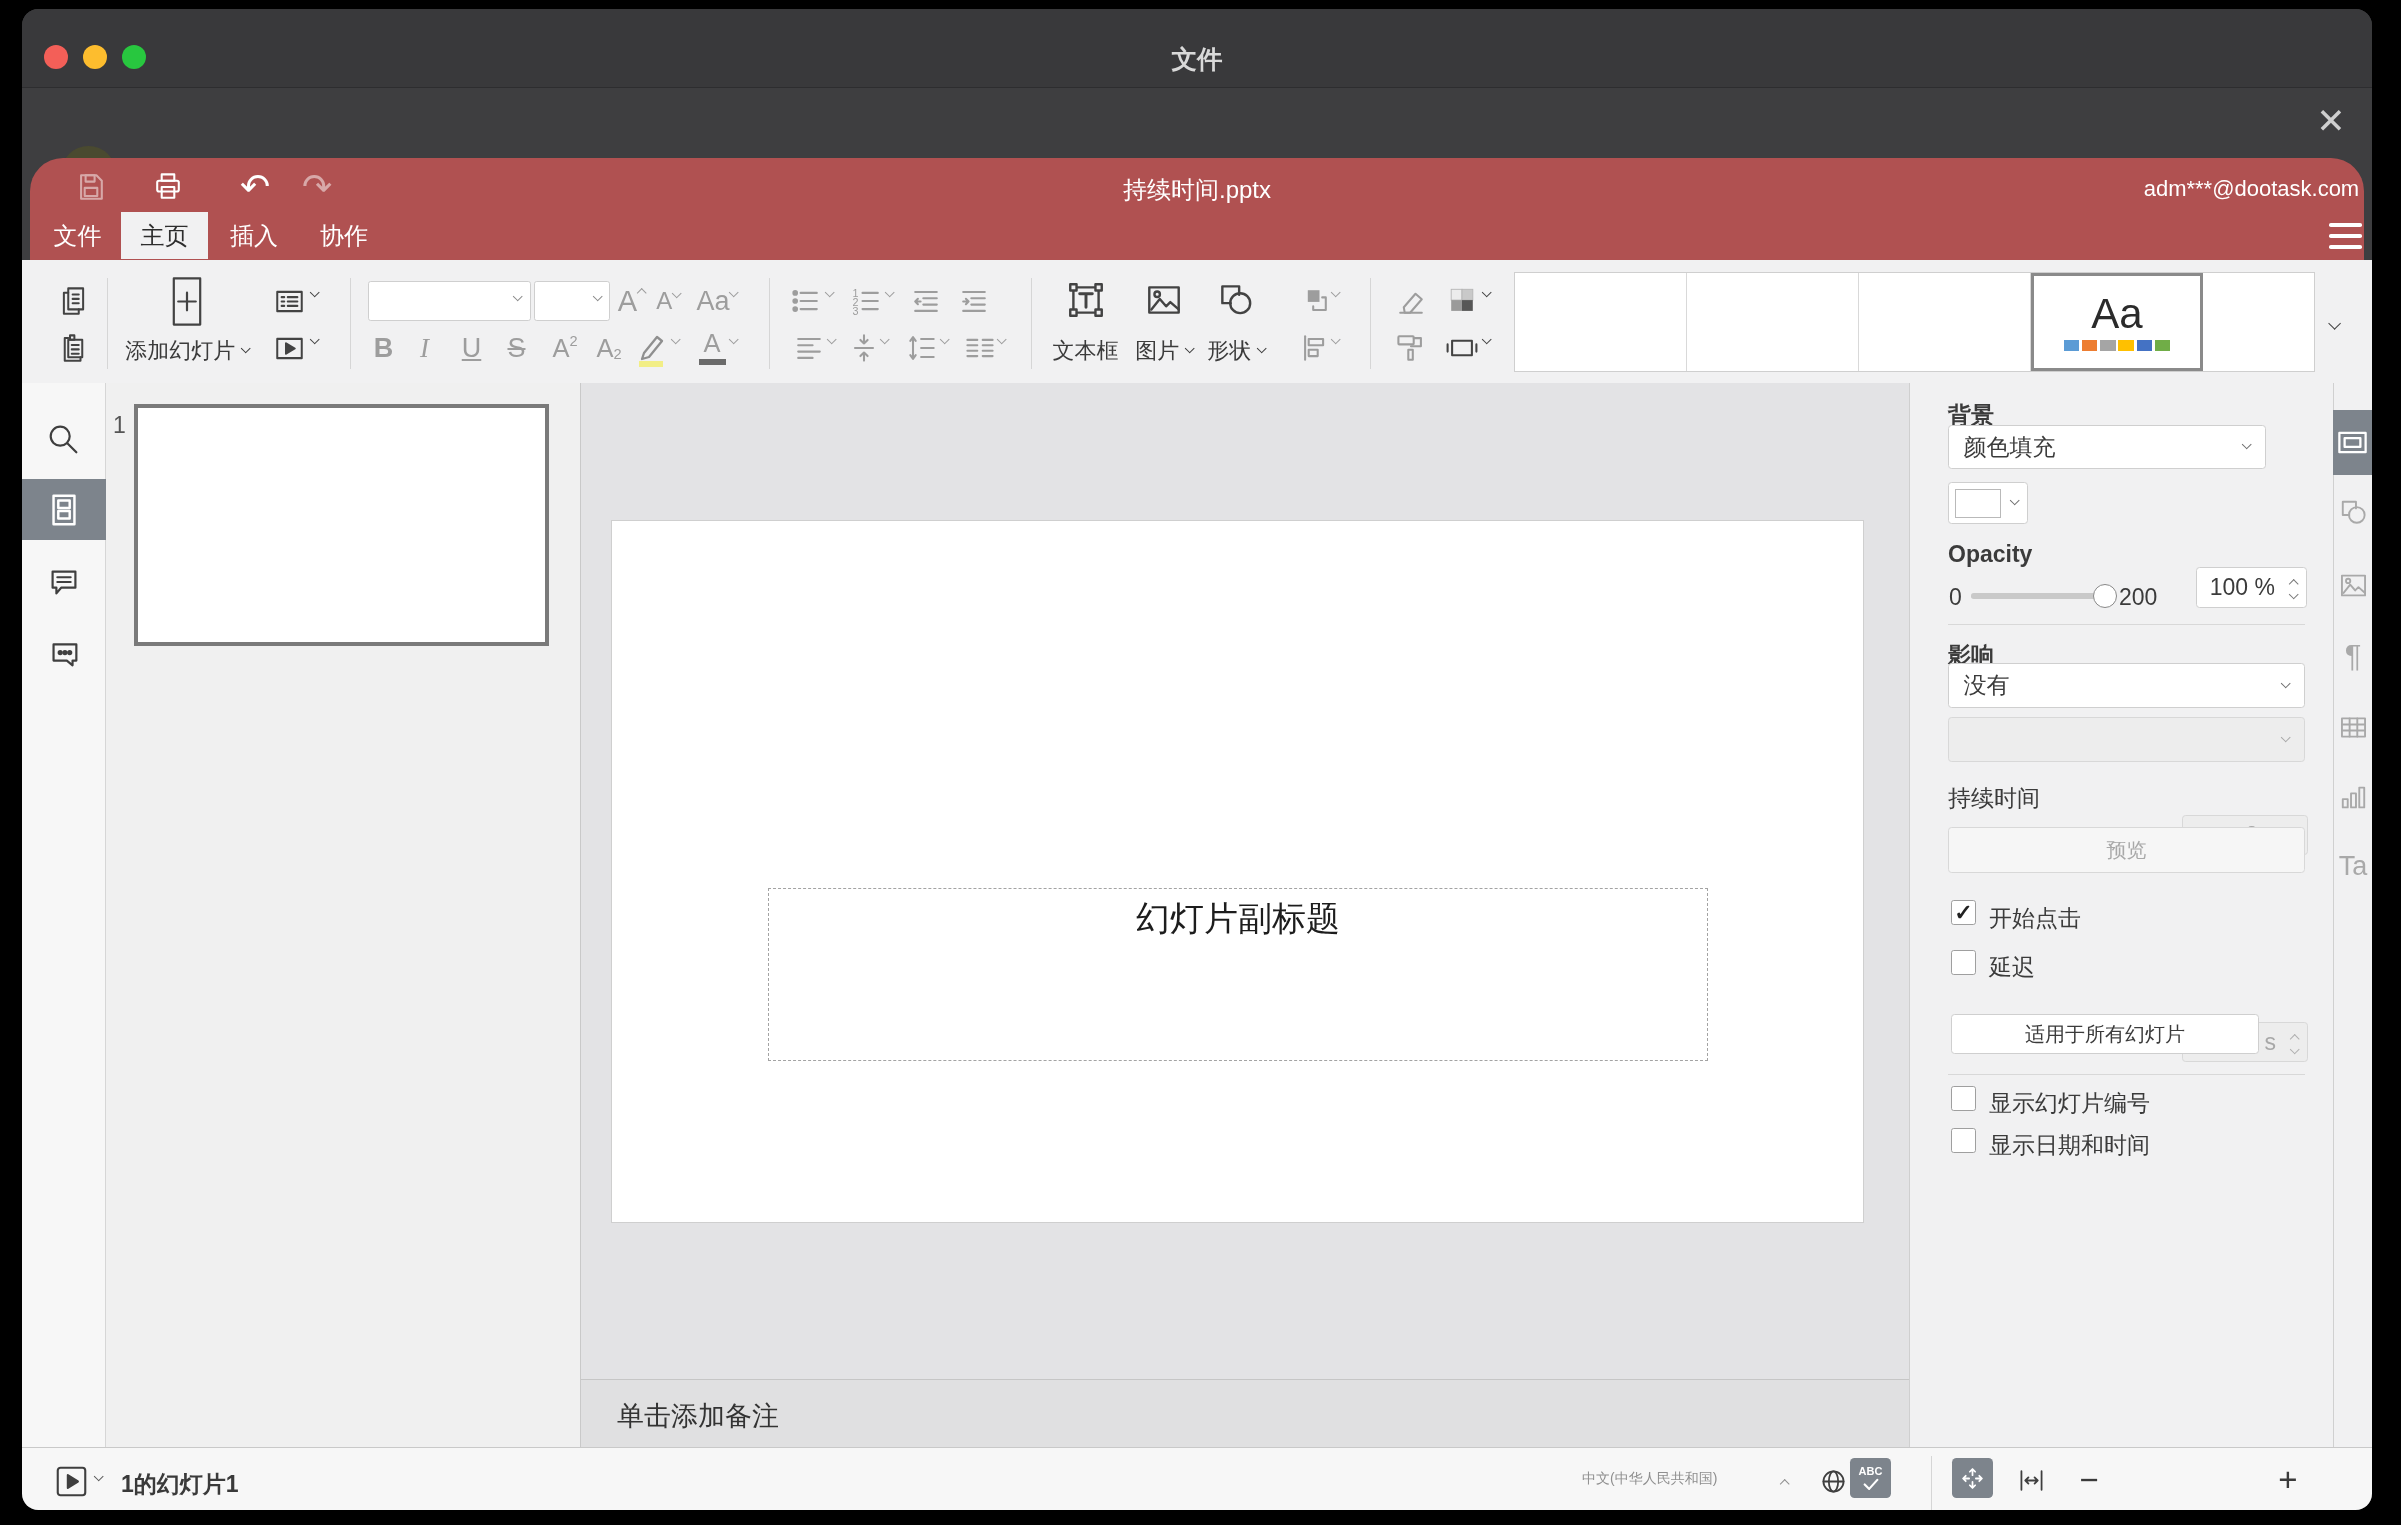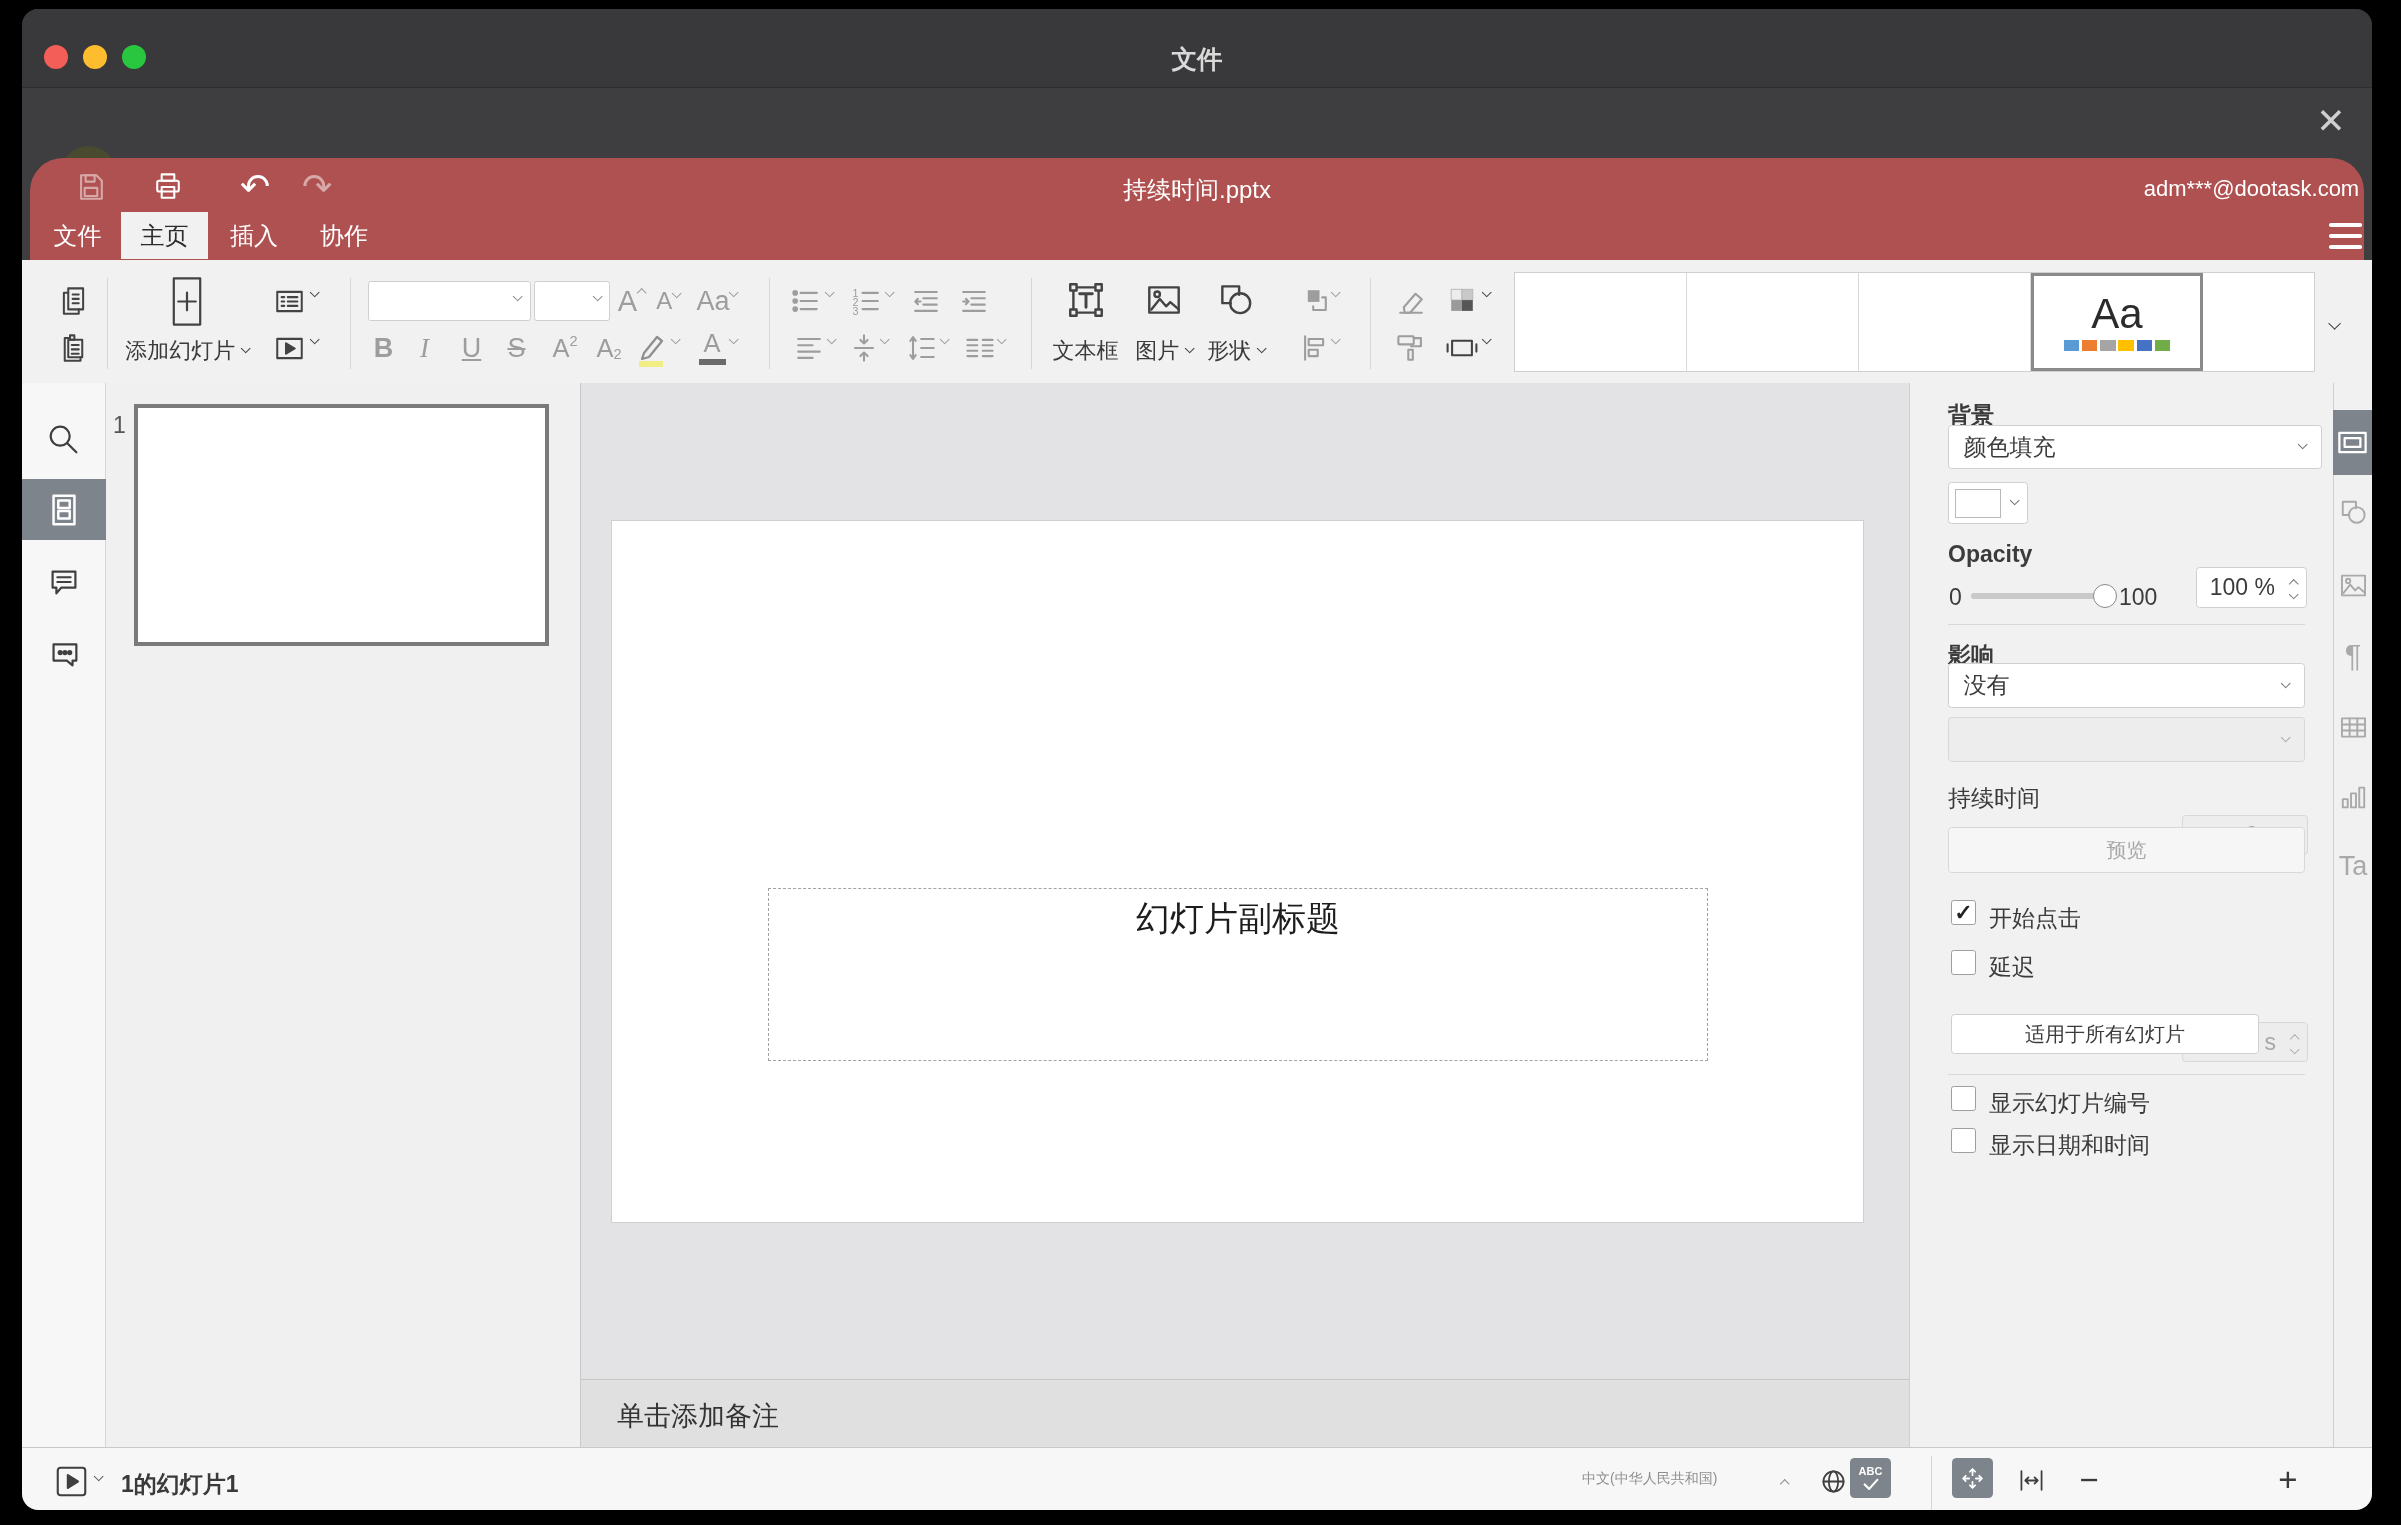--- a/index.html
+++ b/index.html
@@ -446,33 +446,33 @@
   <div class="abs slide"></div>
   <div class="abs ph" style="left:746px;top:879px;width:940px;height:173px;justify-content:flex-start;padding-top:7.3px">
     <div style="font-size:34px;color:#1d1d1d">幻灯片副标题</div>
   </div>
 
   <div class="abs notes"></div>
   <div class="abs" style="left:595px;top:1389px;font-size:27px;color:#333">单击添加备注</div>
 
   <div class="abs rpanel"></div>
   <div class="abs plabel pbold" style="left:1926px;top:391px">背景</div>
-  <div class="abs select" style="left:1926px;top:416px;width:374px;height:44px">
+  <div class="abs select" style="left:1926px;top:416px;width:318px;height:44px">
     <span>颜色填充</span>
       <span class="cv sm" style="color:#6f6f6f"></span>
   </div>
   <div class="abs select" style="left:1926px;top:473px;width:80px;height:42px;padding:0 9px 0 5.5px">
     <span style="width:44px;height:27px;background:#fff;border:0.9px solid #b9b9b9;display:inline-block"></span>
     <span class="cv sm" style="color:#6f6f6f"></span>
   </div>
   <div class="abs plabel pbold" style="left:1926px;top:532px">Opacity</div>
   <div class="abs plabel" style="left:1927px;top:575px">0</div>
   <div class="abs track" style="left:1949px;top:584px;width:133px"></div>
   <div class="abs knob" style="left:2071px;top:575px"></div>
-  <div class="abs plabel" style="left:2097px;top:575px">100</div>
+  <div class="abs plabel" style="left:2097px;top:575px">200</div>
   <div class="abs spin" style="left:2174px;top:558px;width:111px;height:41px">
     <span>100 %</span>
     <span class="arrs">
         <span class="cv sm up"></span>
         <span class="cv sm" style="margin-top:-1.8px"></span>
       </span>
   </div>
   <div class="abs hr" style="left:1926px;top:615px;width:357px"></div>
 
   <div class="abs plabel pbold" style="left:1926px;top:631px">影响</div>

